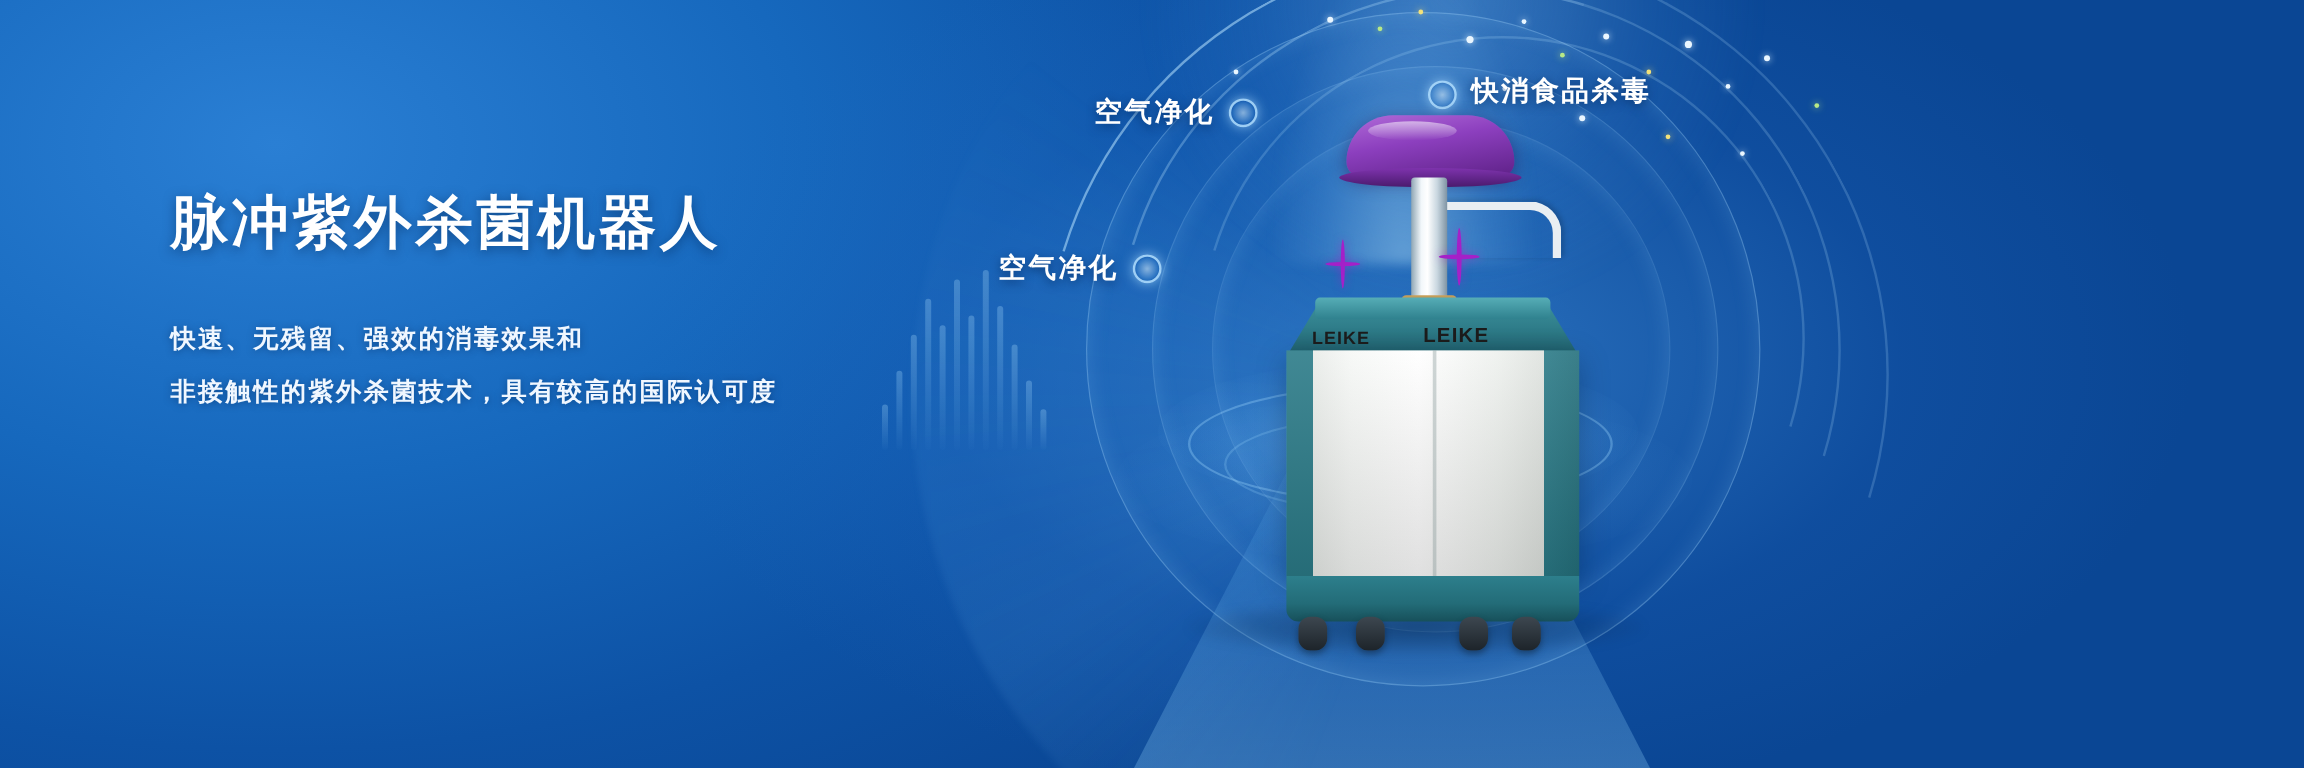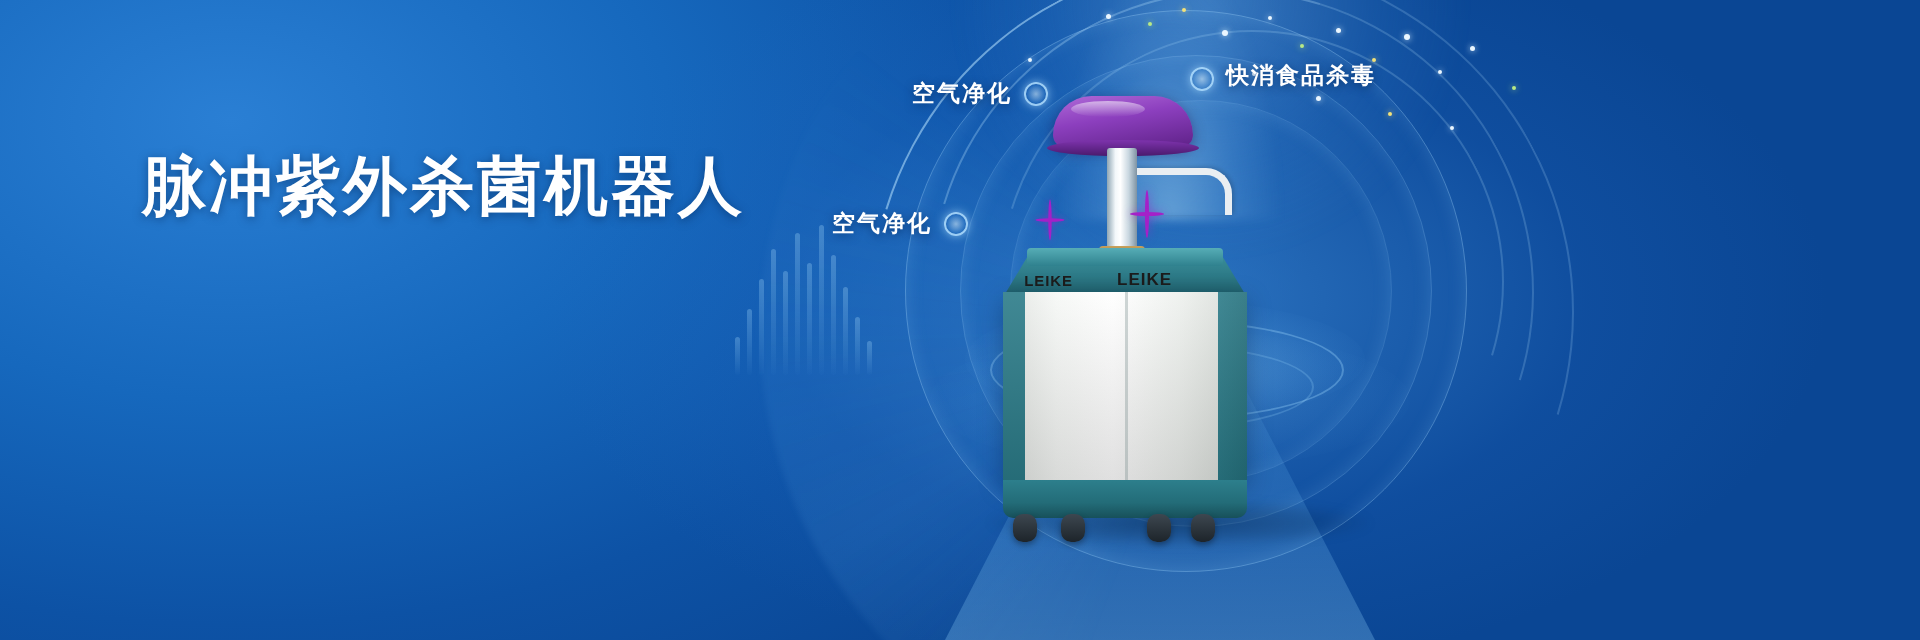--- a/index.html
+++ b/index.html
@@ -66,21 +66,21 @@
   .waves{position:absolute;left:735px;top:215px;height:160px;display:flex;align-items:flex-end;gap:7px;opacity:.38;}
   .waves i{display:block;width:5px;border-radius:3px;background:linear-gradient(to top,rgba(125,200,255,0.05),rgba(175,225,255,0.75));}
   
   .dot{position:absolute;border-radius:50%;background:#eaf6ff;box-shadow:0 0 6px rgba(220,242,255,0.9);}
   .dot.g{background:#b8e986;box-shadow:0 0 6px rgba(184,233,134,0.9);}
   .dot.y{background:#f3e27a;box-shadow:0 0 6px rgba(243,226,122,0.9);}
   
   .copy{position:absolute;left:142px;top:150px;width:720px;}
   .headline{
     font-family:"DejaVu Serif","Liberation Serif",serif;
-    color:#ffffff;font-size:64px;line-height:72px;font-weight:700;letter-spacing:3px;
+    color:#ffffff;font-size:48px;line-height:72px;font-weight:700;letter-spacing:3px;
     text-shadow:0 2px 10px rgba(4,40,90,0.55);white-space:nowrap;
   }
   .headline.l2{margin-top:6px;}
   .subcopy{margin-top:38px;}
   .subline{
     font-family:"DejaVu Serif","Liberation Serif",serif;
     color:#f0f7ff;font-size:21px;line-height:44px;letter-spacing:2px;font-weight:600;
     text-shadow:0 1px 6px rgba(4,40,90,0.5);white-space:nowrap;
   }
   
@@ -94,21 +94,21 @@
     width:20px;height:20px;border-radius:50%;flex:0 0 20px;
     border:2px solid rgba(180,225,255,0.85);
     background:radial-gradient(circle,rgba(225,245,255,0.55) 0%,rgba(120,190,250,0.18) 60%,rgba(255,255,255,0) 72%);
     box-shadow:0 0 10px rgba(170,220,255,0.7);
   }
   .feat.f-waste{left:912px;top:78px;}
   .feat.f-food{left:1190px;top:60px;flex-direction:row-reverse;align-items:flex-end;}
   .feat.f-air{left:832px;top:208px;}
   .feat.f-medical{left:1278px;top:248px;flex-direction:row-reverse;}
   
-  .robot{position:absolute;left:975px;top:96px;width:300px;height:400px;}
+  .robot{position:absolute;left:1044px;top:96px;width:300px;height:400px;}
   .lamp-dome{
     position:absolute;left:78px;top:0;width:140px;height:52px;
     border-radius:70px 70px 24px 24px;
     background:linear-gradient(170deg,#b06ad8 0%,#8c3fbe 42%,#5e2187 100%);
     box-shadow:0 4px 14px rgba(30,0,60,0.45);
   }
   .dome-hi{
     position:absolute;left:96px;top:5px;width:74px;height:16px;border-radius:50%;
     background:linear-gradient(to bottom,rgba(255,255,255,0.55),rgba(255,255,255,0));
   }
@@ -233,20 +233,24 @@
   <div class="dot g" style="left:1512px;top:86px;width:4px;height:4px"></div>
   <div class="dot" style="left:1252px;top:72px;width:4px;height:4px"></div>
   <div class="dot" style="left:1316px;top:96px;width:5px;height:5px"></div>
   <div class="dot y" style="left:1388px;top:112px;width:4px;height:4px"></div>
   <div class="dot" style="left:1450px;top:126px;width:4px;height:4px"></div>
   <div class="dot" style="left:1028px;top:58px;width:4px;height:4px"></div>
   <div class="dot" style="left:1172px;top:120px;width:4px;height:4px"></div>
 
   <div class="copy">
     <div class="headline l1">脉冲紫外杀菌机器人</div>
+    <div class="subcopy">
+      <div class="subline">快速、无残留、强效的消毒效果和</div>
+      <div class="subline">非接触性的紫外杀菌技术，具有较高的国际认可度</div>
+    </div>
   </div>
 
   <div class="feat f-waste">
     <span class="txt">空气净化</span>
     <span class="node"></span>
   </div>
 
   <div class="feat f-food">
     <span class="txt">快消食品杀毒</span>
     <span class="node"></span>

